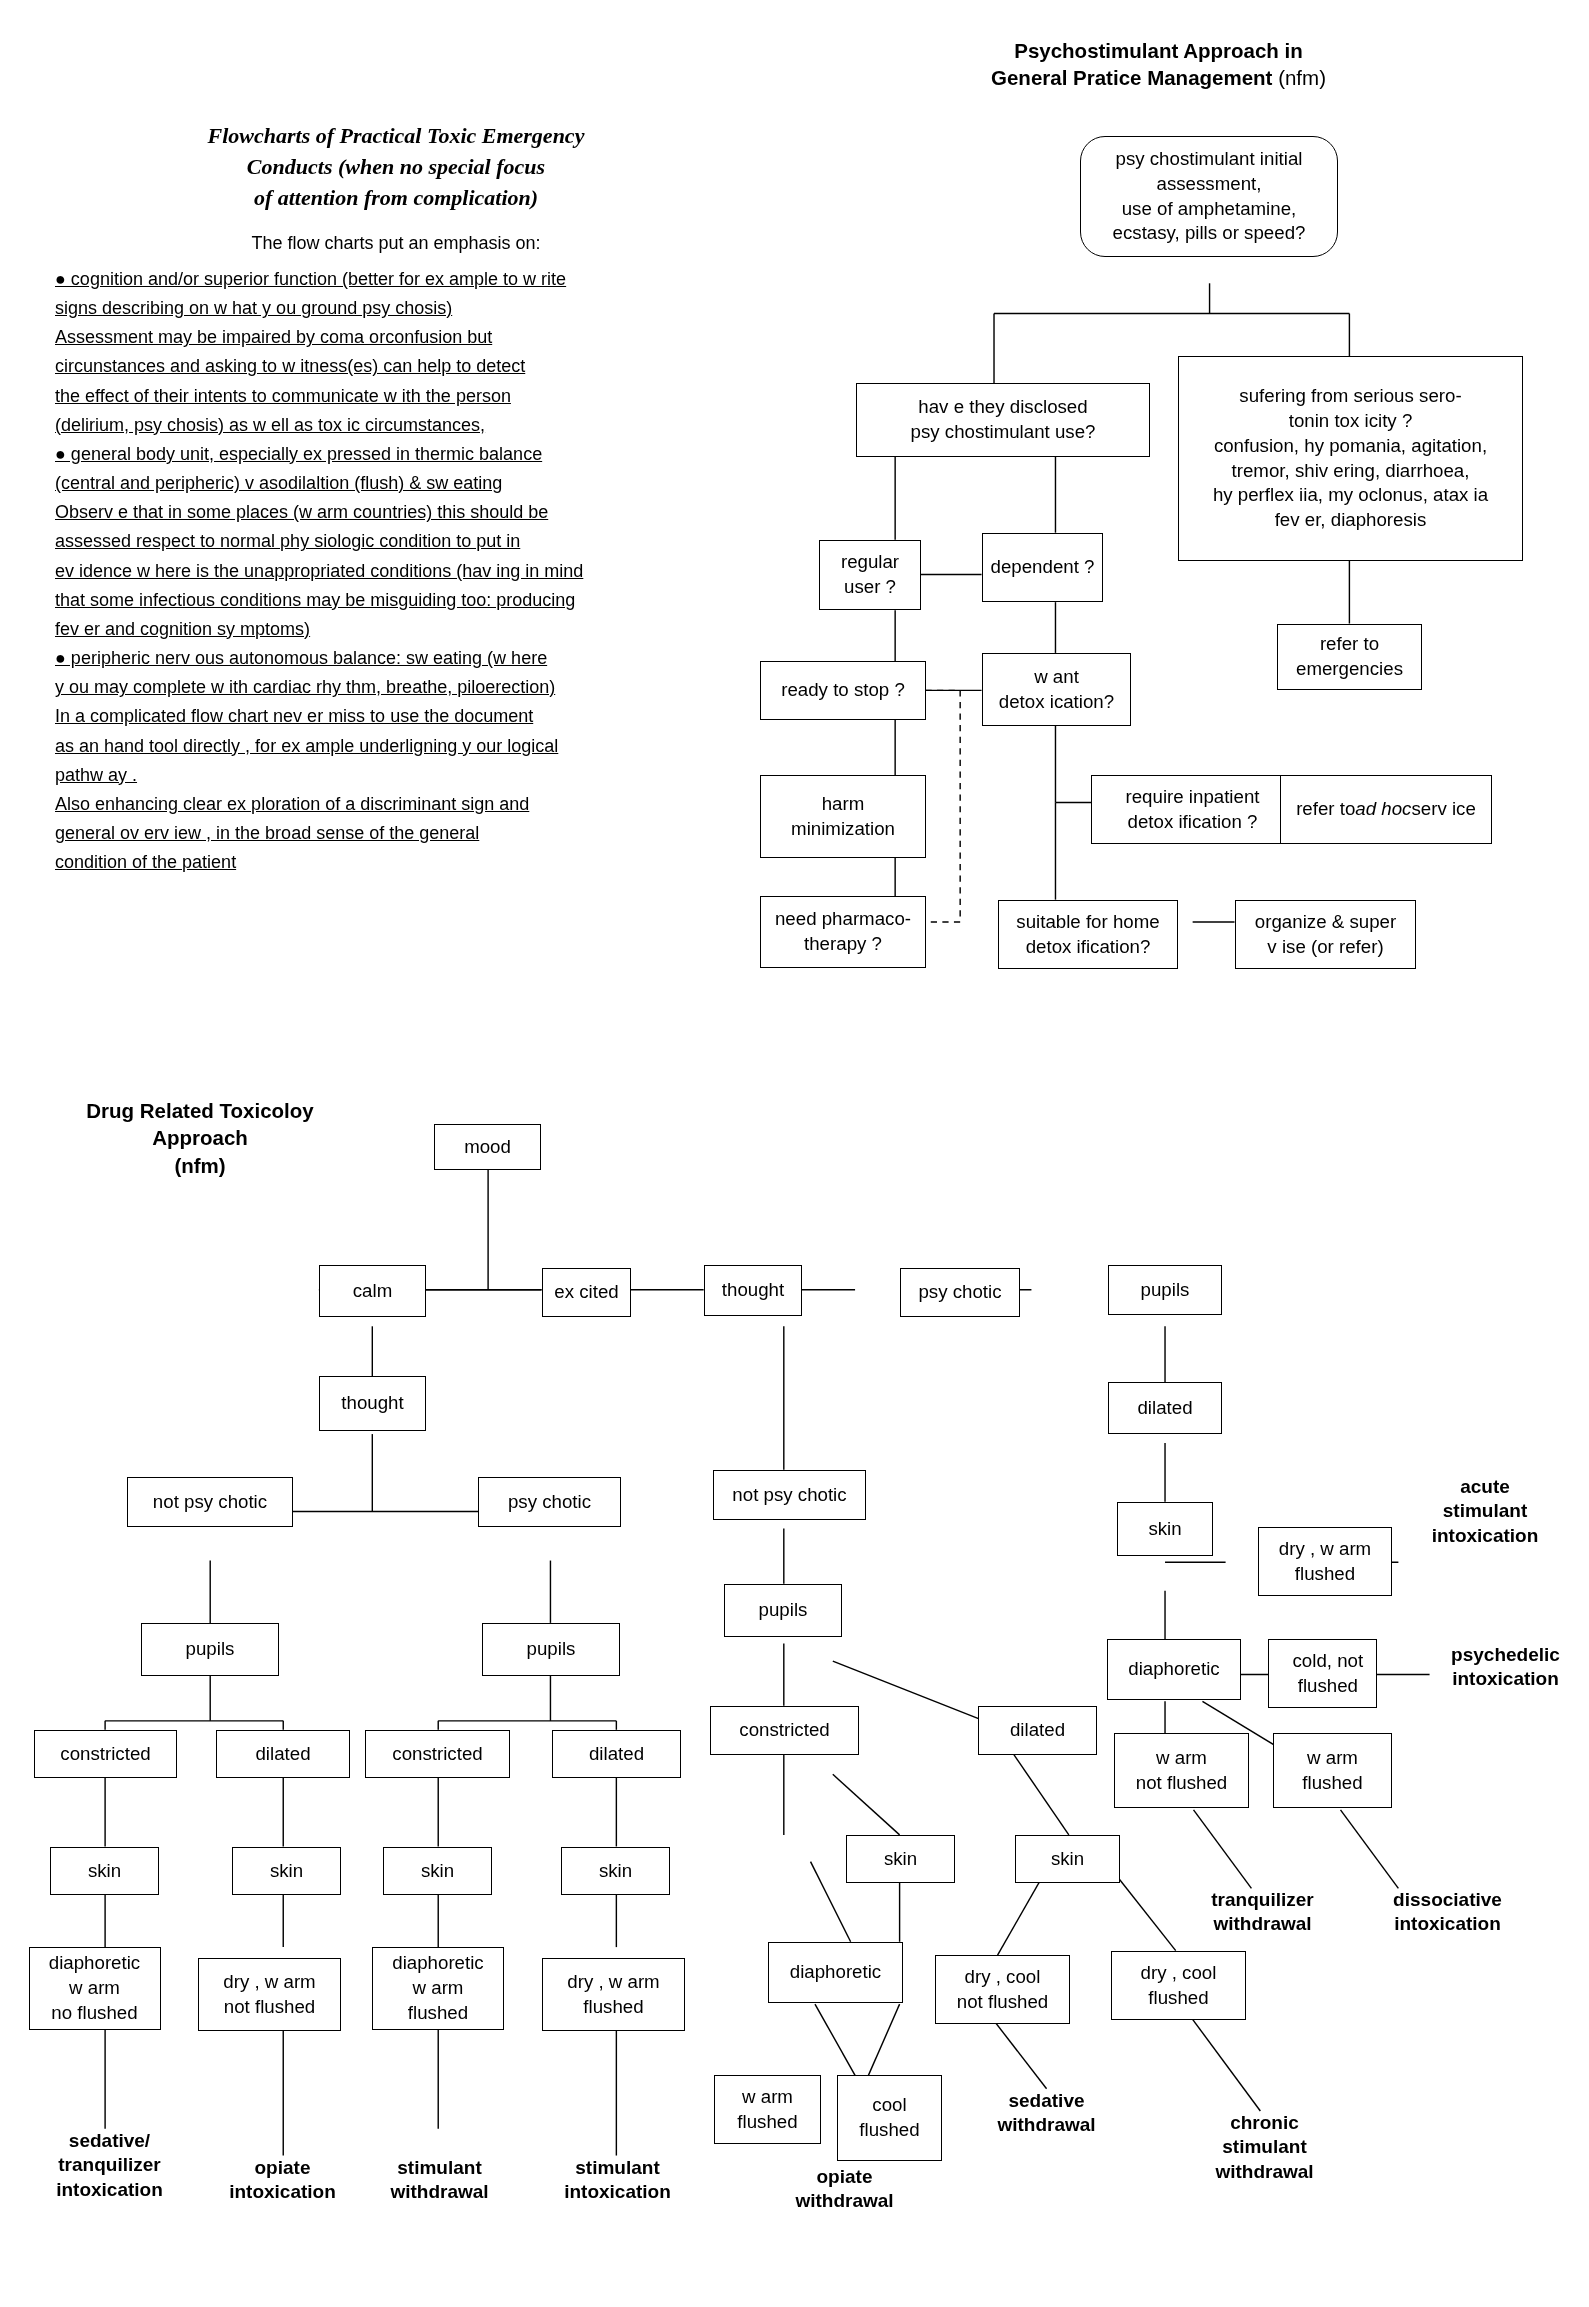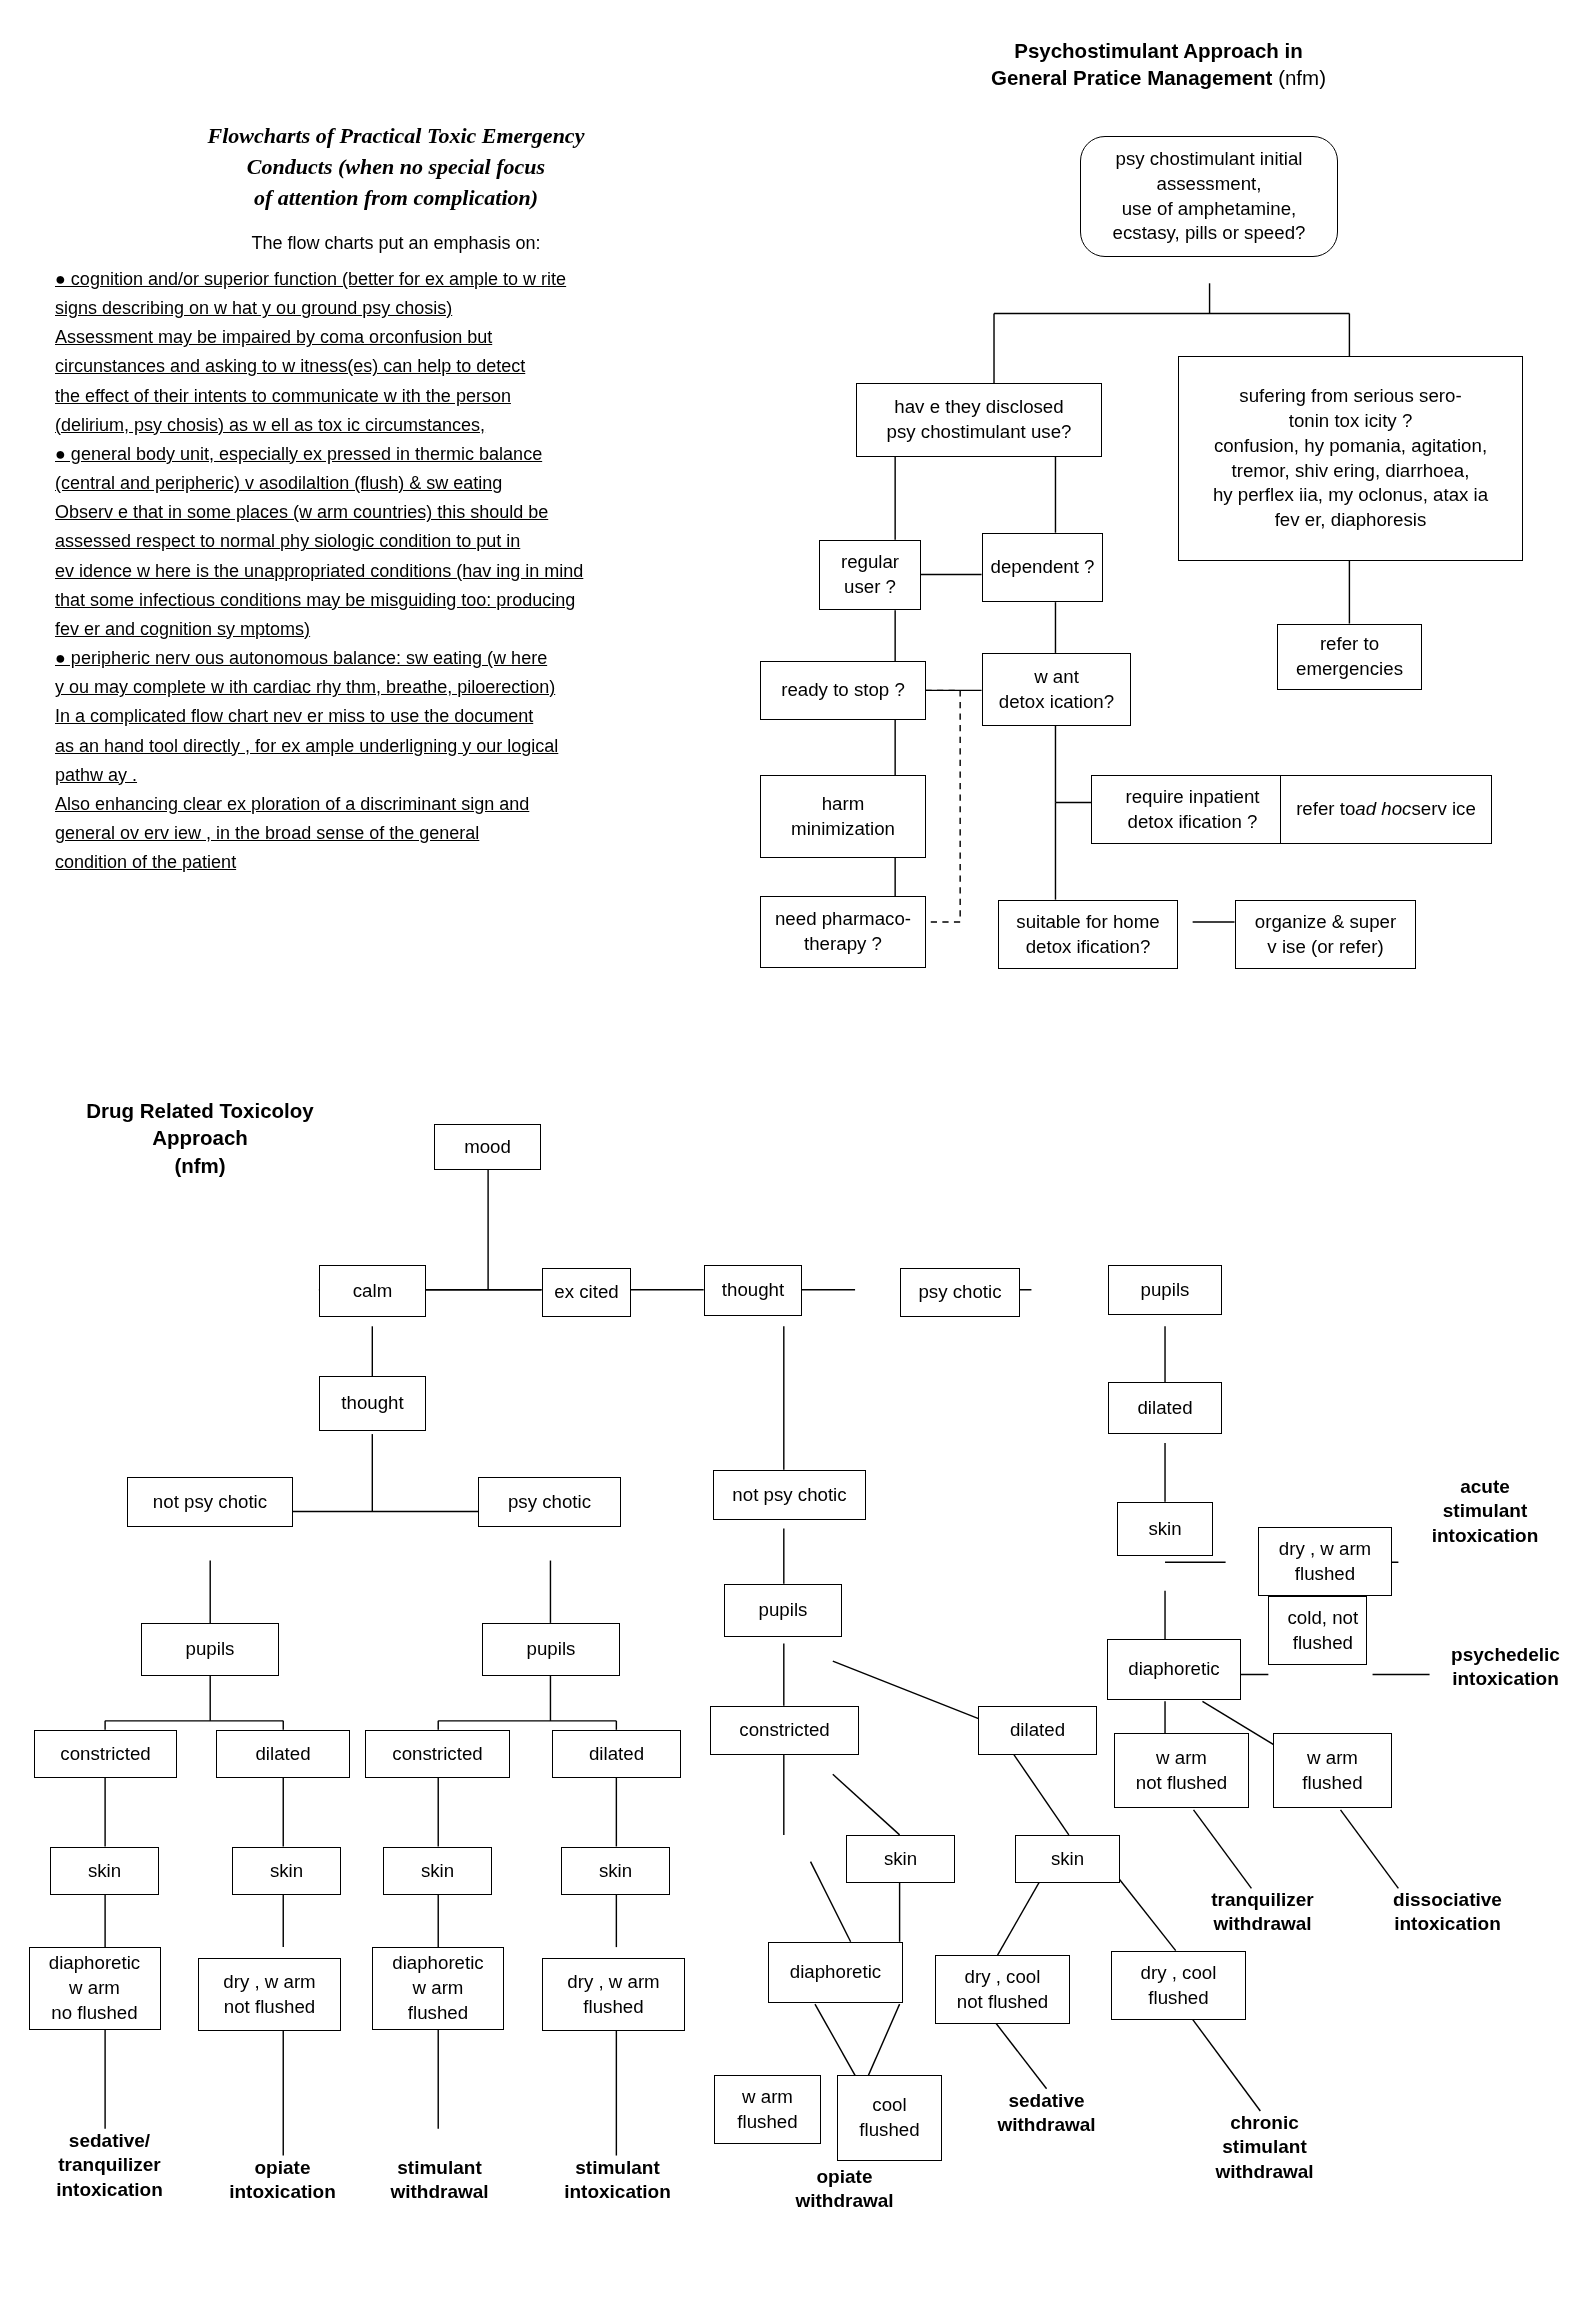--- a/index.html
+++ b/index.html
@@ -158,21 +158,21 @@
 condition of the patient</div>
 
   <div class="hd" style="left:900px;top:37px;width:517px;"><span>Psychostimulant Approach in
 General Pratice Management </span><span class="reg">(nfm)</span></div>
 
   <div class="box" style="left:1080px;top:136px;width:258px;height:121px;border-radius:25px;">psy chostimulant initial
 assessment,
 use of amphetamine,
 ecstasy, pills or speed?</div>
 
-  <div class="box" style="left:856px;top:383px;width:246px;height:74px;">hav e they  disclosed
+  <div class="box" style="left:856px;top:383px;width:294px;height:74px;">hav e they  disclosed
 psy chostimulant use?</div>
 
   <div class="box" style="left:1178px;top:356px;width:345px;height:205px;">sufering from serious sero-
 tonin tox icity ?
 confusion, hy pomania, agitation,
 tremor, shiv ering, diarrhoea,
 hy perflex iia, my oclonus, atax ia
 fev er, diaphoresis</div>
 
   <div class="box" style="left:819px;top:540px;width:102px;height:70px;">regular
@@ -224,21 +224,21 @@
   <div class="box" style="left:478px;top:1477px;width:143px;height:50px;">psy chotic</div>
   <div class="box" style="left:713px;top:1470px;width:153px;height:50px;">not psy chotic</div>
   <div class="box" style="left:1117px;top:1502px;width:96px;height:54px;">skin</div>
   <div class="box" style="left:1258px;top:1527px;width:134px;height:69px;">dry , w arm
 flushed</div>
 
   <div class="box" style="left:141px;top:1623px;width:138px;height:53px;">pupils</div>
   <div class="box" style="left:482px;top:1623px;width:138px;height:53px;">pupils</div>
   <div class="box" style="left:724px;top:1584px;width:118px;height:53px;">pupils</div>
   <div class="box" style="left:1107px;top:1639px;width:134px;height:61px;">diaphoretic</div>
-  <div class="box" style="left:1268px;top:1596px;width:99px;height:69px;padding-left:16px;">cold, not
+  <div class="box" style="left:1268px;top:1639px;width:109px;height:69px;padding-left:16px;">cold, not
 flushed</div>
 
   <div class="box" style="left:34px;top:1730px;width:143px;height:48px;">constricted</div>
   <div class="box" style="left:216px;top:1730px;width:134px;height:48px;">dilated</div>
   <div class="box" style="left:365px;top:1730px;width:145px;height:48px;">constricted</div>
   <div class="box" style="left:552px;top:1730px;width:129px;height:48px;">dilated</div>
   <div class="box" style="left:710px;top:1706px;width:149px;height:49px;">constricted</div>
   <div class="box" style="left:978px;top:1706px;width:119px;height:49px;">dilated</div>
   <div class="box" style="left:1114px;top:1733px;width:135px;height:75px;">w arm
 not flushed</div>

